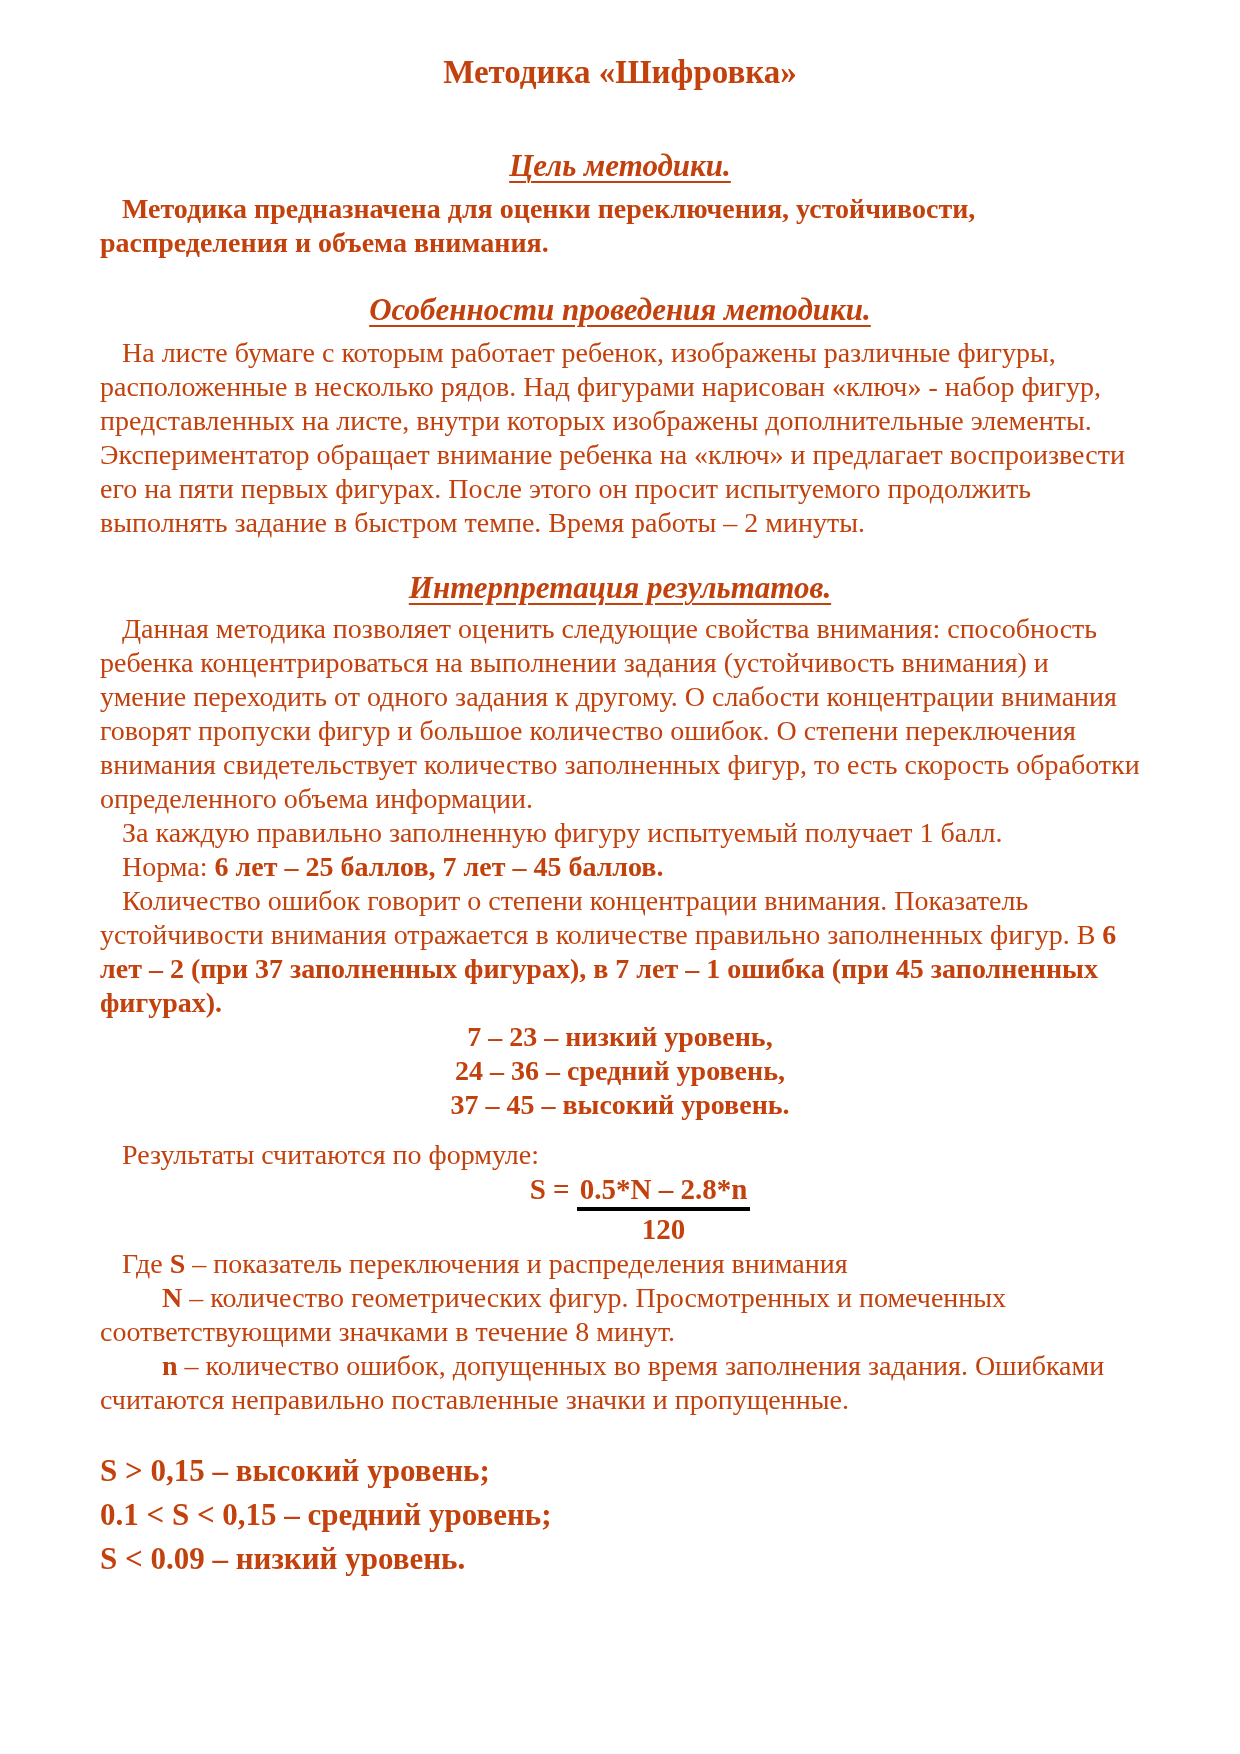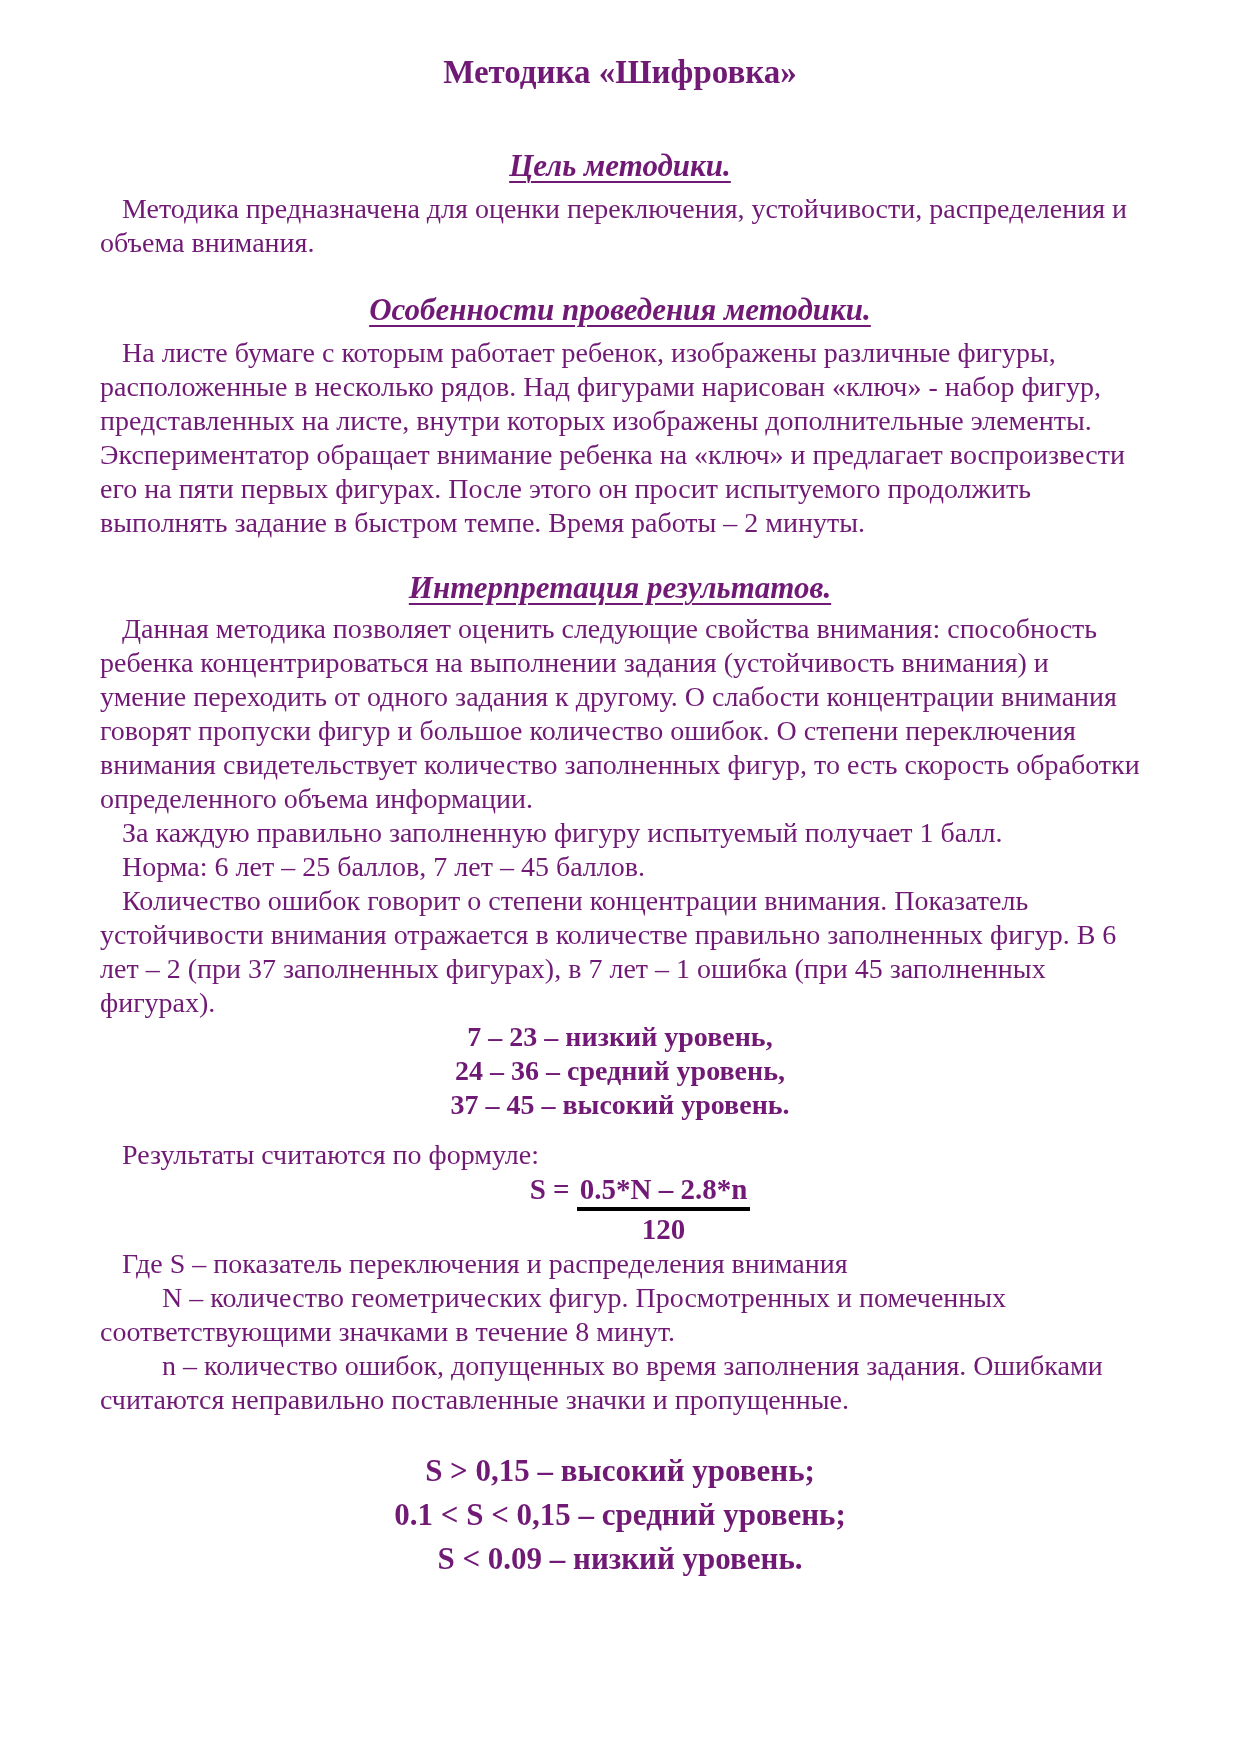--- a/index.html
+++ b/index.html
@@ -3,21 +3,21 @@
 <meta charset="utf-8">
 <style>
   * { margin: 0; padding: 0; box-sizing: border-box; }
   html, body { background: #ffffff; }
   .page {
     position: relative;
     width: 1240px;
     height: 1754px;
     margin: 0 auto;
     background: #ffffff;
-    color: #701a75;
+    color: #c2410c;
     font-family: "Liberation Serif", "DejaVu Serif", serif;
     padding: 52px 100px 0 100px;
     overflow: hidden;
   }
   .title {
     text-align: center;
     font-size: 33px;
     font-weight: bold;
     line-height: 40px;
   }
@@ -34,21 +34,21 @@
   .heading-goal { margin-top: 56px; }
   .heading-procedure { margin-top: 32px; }
   .heading-interpretation { margin-top: 30px; }
   .para {
     font-size: 28px;
     line-height: 34px;
     text-align: left;
   }
   .indent { text-indent: 22px; }
   .tab { text-indent: 62px; }
-  .bold { font-weight: normal; }
+  .bold { font-weight: bold; }
   .after-heading { margin-top: 8px; }
   .levels {
     text-align: center;
     font-weight: bold;
     font-size: 28px;
     line-height: 34px;
   }
   .formula-intro { margin-top: 16px; }
   .formula {
     text-align: center;
@@ -68,21 +68,20 @@
     padding: 0 3px 1px 3px;
     line-height: 34px;
     text-align: center;
   }
   .frac .den {
     display: block;
     line-height: 36px;
   }
   .s-levels {
     margin-top: 32px;
-    text-align: center;
     font-weight: bold;
     font-size: 31px;
     line-height: 44px;
   }
 </style>
 </head>
 <body>
 
 <div class="page">
 

